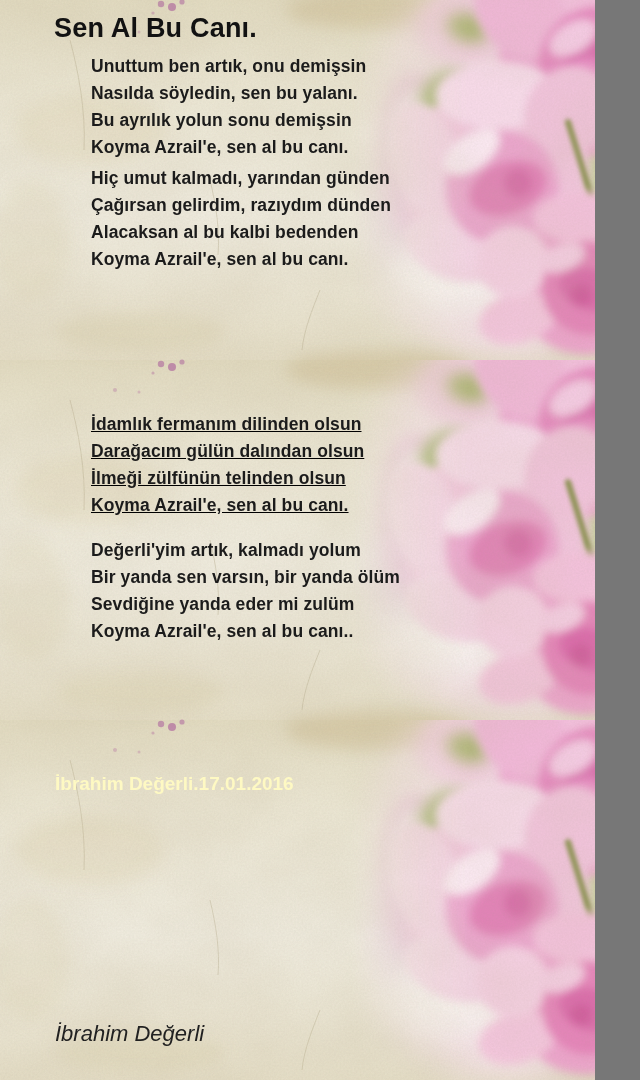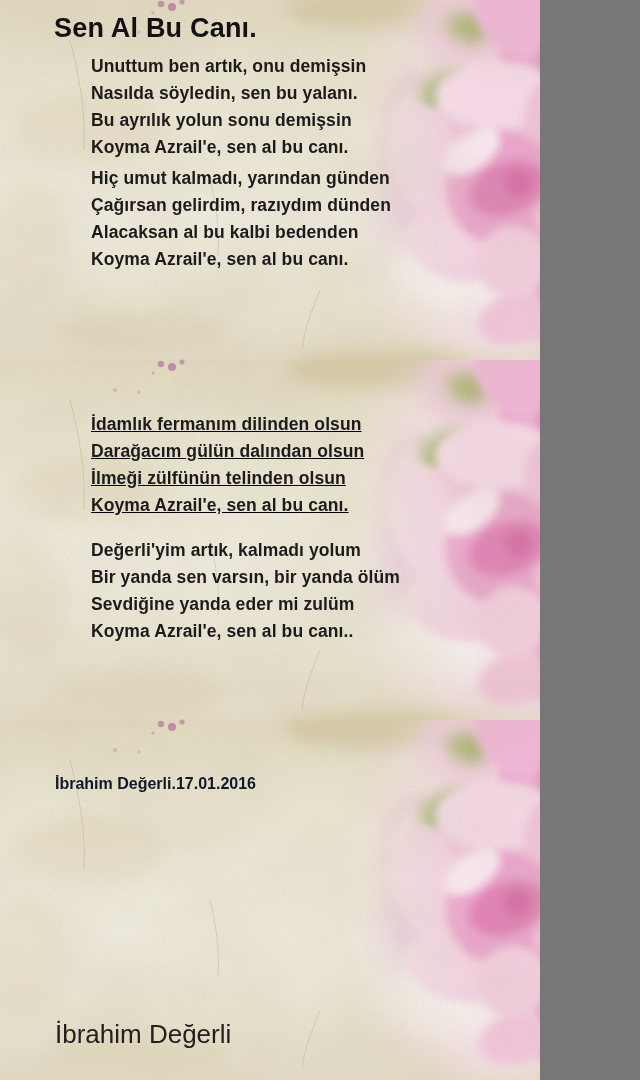--- a/index.html
+++ b/index.html
@@ -1,18 +1,18 @@
 <!DOCTYPE html>
 <html><head>
 <meta charset="utf-8">
 <style>
   html,body{margin:0;padding:0;background:#777;}
   .screen{
     position:relative;
-    width:540px;height:1080px;
+    width:595px;height:1080px;
     overflow:hidden;
     font-family:"Liberation Sans",sans-serif;
   }
   .bg-svg{position:absolute;left:0;top:0;width:640px;height:1080px;display:block;}
   .text-layer{position:absolute;left:0;top:0;width:640px;height:1080px;}
   .poem-title{
     position:absolute;left:54px;top:12px;margin:0;
     font-size:27px;font-weight:700;line-height:32px;color:#121212;
     white-space:nowrap;letter-spacing:.2px;
   }
@@ -20,25 +20,25 @@
   .stanza .line{
     font-size:17.5px;font-weight:700;line-height:27px;color:#1b1b1b;
     white-space:nowrap;letter-spacing:.1px;margin-left:36px;
   }
   .stanza-1{top:53px;}
   .stanza-2{top:165px;}
   .stanza-3{top:411px;text-decoration:underline;}
   .stanza-4{top:537px;}
   .attribution{
     position:absolute;left:55px;top:770px;
-    font-size:16px;font-weight:700;line-height:27px;color:#0f172a;white-space:nowrap;
+    font-size:19px;font-weight:700;line-height:27px;color:#fef9c3;white-space:nowrap;
   }
   .signature{
     position:absolute;left:55px;top:1020px;
-    font-size:26px;font-weight:400;line-height:28px;color:#212121;white-space:nowrap;
+    font-size:22px;font-style:italic;font-weight:400;line-height:28px;color:#212121;white-space:nowrap;
   }
 </style>
 </head>
 <body>
 
 <div class="screen">
 
   <svg class="bg-svg" width="640" height="1080" viewBox="0 0 640 1080" xmlns="http://www.w3.org/2000/svg" xmlns:xlink="http://www.w3.org/1999/xlink">
     <defs>
       <filter id="b2" x="-60%" y="-60%" width="220%" height="220%">

